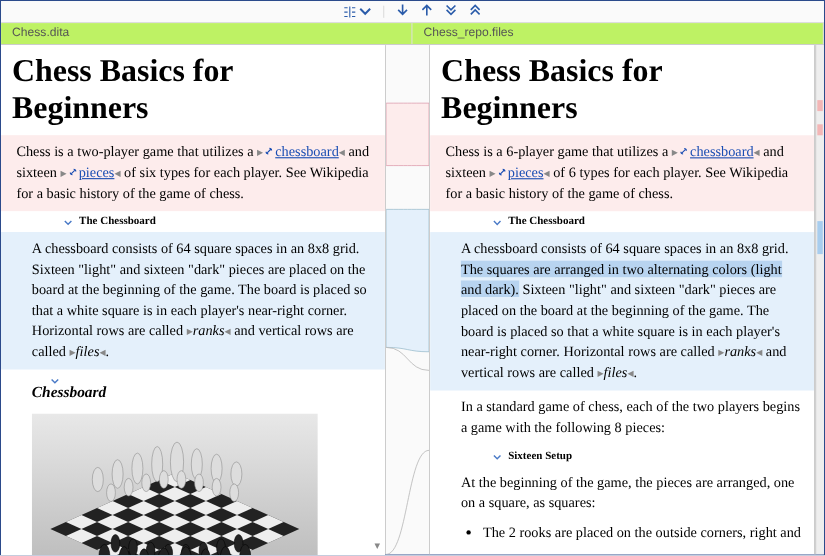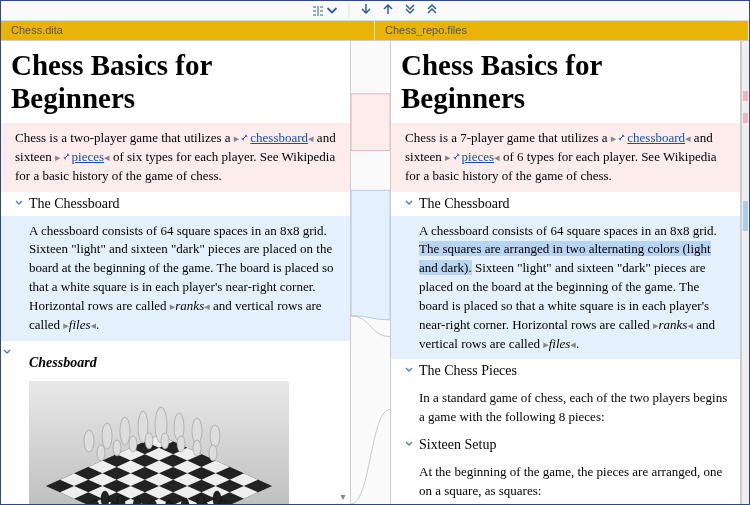--- a/index.html
+++ b/index.html
@@ -1,30 +1,30 @@
 <!DOCTYPE html>
 <html><head>
 <meta charset="utf-8">
 <style>
   * { box-sizing: border-box; margin: 0; padding: 0; }
   html, body { width: 750px; height: 505px; font-family: Georgia, 'Times New Roman', serif; font-size: 13px; background: #f0f0f0; overflow: hidden; }
   .frame { width: 750px; height: 505px; border: 1px solid #2b4a8b; background: #fff; display: flex; flex-direction: column; }
   .toolbar { height: 20px; display: flex; align-items: center; justify-content: center; gap: 10px; color: #2b5caa; font-size: 12px; border-bottom: 1px solid #ddd; background: #fafafa; }
   .toolbar svg { width: 12px; height: 12px; }
   .tabs { height: 20px; display: flex; font-family: Arial, sans-serif; font-size: 11px; color: #555; background: #f5f5f5; border-bottom: 1px solid #ccc; }
-  .tab { flex: 1; padding: 3px 10px; border-right: 1px solid #ddd; background: #eab308; }
+  .tab { flex: 1; padding: 3px 10px; border-right: 1px solid #ddd; background: #bef264; }
   .panes { flex: 1; display: flex; overflow: hidden; position: relative; }
   .pane { flex: 1; overflow-y: auto; border-right: 1px solid #ccc; background: #fff; position: relative; }
   .pane:last-child { border-right: none; }
   .gutter { width: 40px; background: #fafafa; border-right: 1px solid #ccc; position: relative; }
   .gutter svg { position:absolute; top:0; left:0; width:100%; height:100%; }
   .rsidebar { width: 8px; background: #eee; border-left:1px solid #ccc; position: relative; }
   .rsidebar .mark { position:absolute; left:1px; right:1px; height:10px; }
   h1.title { font-size: 29px; font-weight: bold; font-family: Georgia, serif; padding: 8px 10px; }
-  h2.sect { font-size: 14px; font-weight: normal; padding: 4px 10px 4px 28px; position: relative; }
+  h2.sect { font-size: 10px; font-weight: bold; padding: 4px 10px 4px 28px; position: relative; margin-left: 43px; }
   .disclose { position:absolute; left:14px; top:7px; width:8px; height:8px; }
   .disclose svg { width:8px; height:8px; display:block; }
   .body-p { padding: 6px 10px 6px 14px; line-height: 1.45; }
   .sect-p { padding: 6px 10px 6px 28px; line-height: 1.45; }
   .diff-mod { background: #fdecec; }
   .diff-ins { background: #e4f0fb; }
   .link { color: #1a4db3; text-decoration: underline; }
   .elemwrap { white-space: nowrap; text-align: center; }
   .elemicon { display:inline-block; width:9px; height:9px; vertical-align:baseline; margin:0 1px; }
   .elemicon svg { width:9px; height:9px; display:block; }
@@ -200,59 +200,54 @@
         <path d="M0 150 C20 150 20 150 40 150 L40 280 C20 280 20 276 0 276 Z" fill="#e4f0fb" stroke="#9bc" stroke-width="0.7"></path>
         <path d="M0 276 C20 276 20 297 40 297" fill="none" stroke="#bbb" stroke-width="0.8"></path>
         <path d="M0 465 C20 465 20 370 40 370" fill="none" stroke="#bbb" stroke-width="0.8"></path>
       </svg>
     </div>
 
     <div class="pane">
       <h1 class="title">Chess Basics for Beginners</h1>
 
       <p class="body-p diff-mod">
-        <span>Chess is a </span><span>7-player</span><span> game that utilizes a </span><span class="elemwrap"><span class="caret">▸</span><span class="elemicon"><svg viewBox="0 0 9 9">
+        <span>Chess is a </span><span>6-player</span><span> game that utilizes a </span><span class="elemwrap"><span class="caret">▸</span><span class="elemicon"><svg viewBox="0 0 9 9">
                 <path d="M3 6l3-3M2 5a2 2 0 0 0 2 2M7 4a2 2 0 0 0-2-2" stroke="#1a4db3" stroke-width="1" fill="none"></path>
               </svg></span><span class="link">chessboard</span><span class="caret">◂</span></span><span> and sixteen </span><span class="elemwrap"><span class="caret">▸</span><span class="elemicon"><svg viewBox="0 0 9 9">
                 <path d="M3 6l3-3M2 5a2 2 0 0 0 2 2M7 4a2 2 0 0 0-2-2" stroke="#1a4db3" stroke-width="1" fill="none"></path>
               </svg></span><span class="link">pieces</span><span class="caret">◂</span></span><span> of </span><span>6</span><span> types for each player. See Wikipedia for a basic history of the game of chess.</span>
       </p>
 
       <h2 class="sect">
         <span class="disclose">
             <svg viewBox="0 0 8 8">
               <path d="M1 2l3 3 3-3" stroke="#4a7ac7" stroke-width="1.3" fill="none"></path>
             </svg>
           </span>
         <span>The Chessboard</span>
       </h2>
 
       <p class="sect-p diff-ins">
         <span>A chessboard consists of 64 square spaces in an 8x8 grid. </span><span class="hl">The squares are arranged in two alternating colors (light and dark).</span><span> Sixteen "light" and sixteen "dark" pieces are placed on the board at the beginning of the game. The board is placed so that a white square is in each player's near-right corner. Horizontal rows are called </span><span class="caret">▸</span><span class="i">ranks</span><span class="caret">◂</span><span> and vertical rows are called </span><span class="caret">▸</span><span class="i">files</span><span class="caret">◂</span><span>.</span>
       </p>
 
-      <h2 class="sect">
-        <span class="disclose">
-            <svg viewBox="0 0 8 8">
-              <path d="M1 2l3 3 3-3" stroke="#4a7ac7" stroke-width="1.3" fill="none"></path>
-            </svg>
-          </span>
-        <span>The Chess Pieces</span>
-      </h2>
       <p class="sect-p">In a standard game of chess, each of the two players begins a game with the following 8 pieces:</p>
 
       <h2 class="sect">
         <span class="disclose">
             <svg viewBox="0 0 8 8">
               <path d="M1 2l3 3 3-3" stroke="#4a7ac7" stroke-width="1.3" fill="none"></path>
             </svg>
           </span>
         <span>Sixteen Setup</span>
       </h2>
       <p class="sect-p">At the beginning of the game, the pieces are arranged, one on a square, as squares:</p>
+      <ul class="bul">
+        <li>The 2 rooks are placed on the outside corners, right and</li>
+      </ul>
     </div>
 
     <div class="rsidebar">
       <div class="mark" style="top:50px;background:#f3b6b6;"></div>
       <div class="mark" style="top:72px;background:#f3b6b6;"></div>
       <div class="mark" style="top:160px;background:#a8cdee;height:30px;"></div>
     </div>
 
   </div>
 </div>

